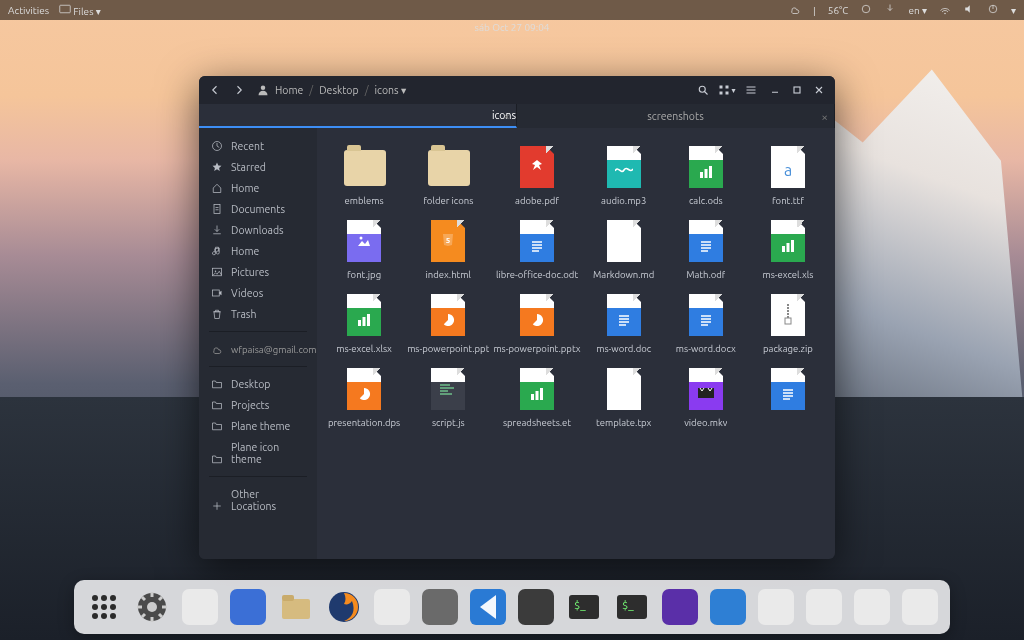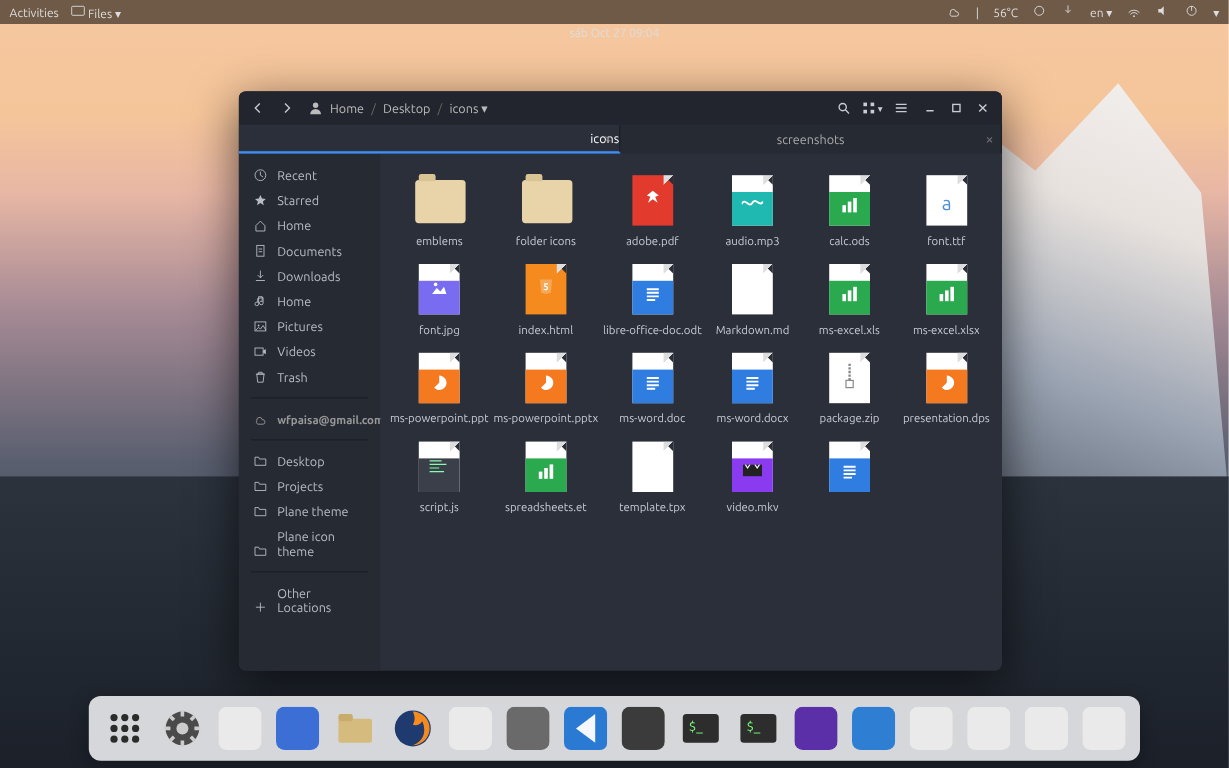--- a/index.html
+++ b/index.html
@@ -32,21 +32,21 @@
 .tabbar{height:24px;display:flex;background:#262a33;}
 .tab{flex:1;display:flex;align-items:center;justify-content:center;position:relative;font-size:10.5px;color:#aaa;border-right:1px solid #1b1e25;cursor:pointer;}
 .tab.active{color:#fff;border-bottom:2px solid #3d8ef5;background:#2b2f3a;justify-content:flex-end;}
 .tab .close{position:absolute;right:6px;font-size:12px;color:#777;}
 
 .body{display:flex;height:calc(100% - 52px);}
 .sidebar{width:118px;background:#262a33;padding:8px 0;display:flex;flex-direction:column;gap:1px;overflow:hidden;}
 .sb-item{display:flex;align-items:flex-end;gap:8px;padding:4px 12px;font-size:10.5px;color:#b8bcc4;cursor:pointer;}
 .sb-item .sb-icon{width:12px;height:12px;flex-shrink:0;}
 .sb-divider{height:1px;background:#1b1e25;margin:6px 10px;}
-.sb-item.small{font-size:9.5px;color:#999;font-weight:bold;}
+.sb-item.small{font-size:9.5px;color:#999;}
 
 .grid{flex:1;padding:14px 6px;overflow:auto;display:grid;grid-template-columns:repeat(6,1fr);gap:6px 0;align-content:start;}
 .file{display:flex;flex-direction:column;align-items:center;gap:5px;padding:4px 2px;border-radius:4px;cursor:pointer;}
 .file .thumb{width:40px;height:44px;position:relative;}
 .file .label{font-size:9.5px;color:#c8ccd4;text-align:center;max-width:92px;overflow:hidden;text-overflow:ellipsis;white-space:nowrap;}
 
 
 .page{width:34px;height:42px;background:#fff;margin:0 auto;position:relative;}
 .page::before{content:"";position:absolute;top:0;right:0;border-style:solid;border-width:0 8px 8px 0;border-color:transparent #2b2f3a transparent transparent;}
 .page::after{content:"";position:absolute;top:0;right:0;width:8px;height:8px;background:linear-gradient(135deg,#ddd 0%,#ddd 50%,transparent 50%);}
@@ -378,20 +378,31 @@
       <div class="thumb">
             <div class="page white">
               <div class="glyph"></div>
             </div>
           </div>
       <div class="label">Markdown.md</div>
     </div>
         <div class="file">
       <div class="thumb">
             <div class="page colored">
+              <div class="band" style="background:#2f7de1"></div>
+              <div class="glyph"><svg width="16" height="16" viewBox="0 0 16 16">
+                  <path d="M3 4h10M3 7h10M3 10h10M3 13h7" stroke="#fff" stroke-width="1.6"></path>
+                </svg></div>
+            </div>
+          </div>
+      <div class="label">Math.odf</div>
+    </div>
+        <div class="file">
+      <div class="thumb">
+            <div class="page colored">
               <div class="band" style="background:#2aa94f"></div>
               <div class="glyph"><svg width="16" height="16" viewBox="0 0 16 16">
                   <rect x="2" y="8" width="3" height="6" fill="#fff"></rect>
                   <rect x="6.5" y="5" width="3" height="9" fill="#fff"></rect>
                   <rect x="11" y="2" width="3" height="12" fill="#fff"></rect>
                 </svg></div>
             </div>
           </div>
       <div class="label">ms-excel.xls</div>
     </div>

